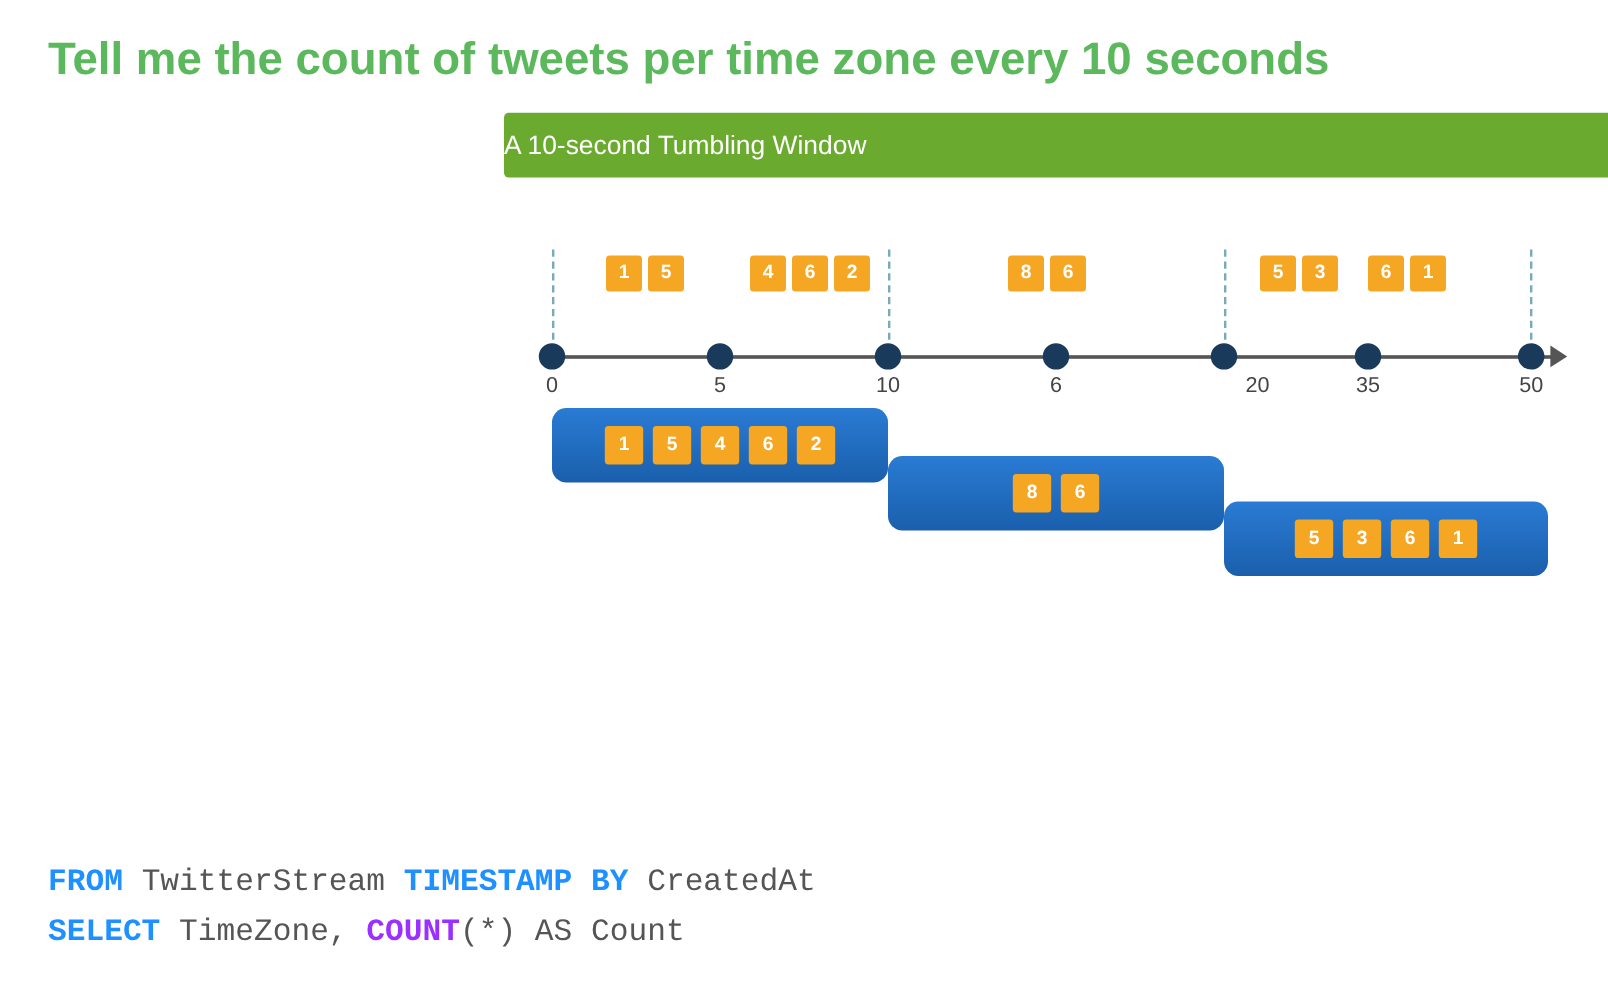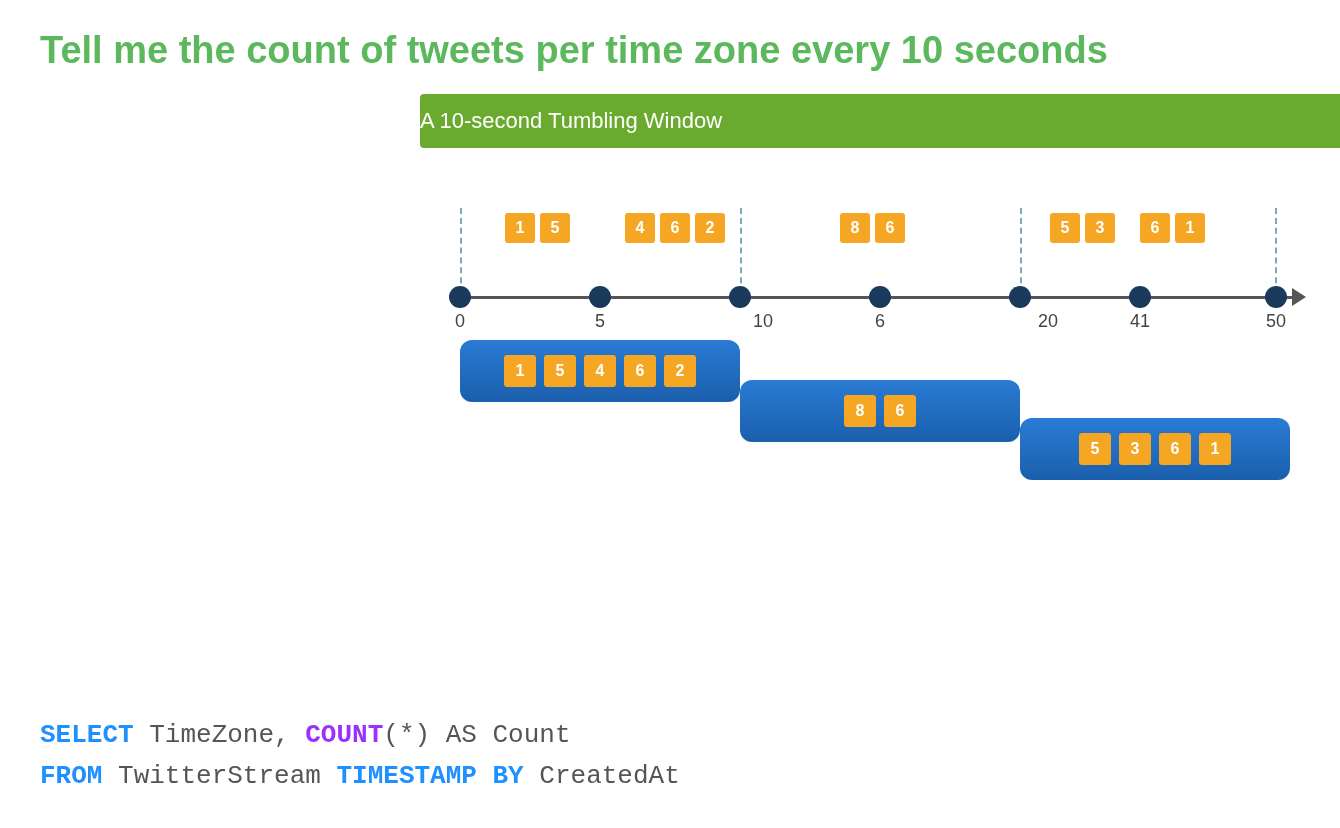--- a/index.html
+++ b/index.html
@@ -189,24 +189,24 @@
     <div class="dot" style="left:9px;"></div>
     <div class="dot" style="left:149px;"></div>
     <div class="dot" style="left:289px;"></div>
     <div class="dot" style="left:429px;"></div>
     <div class="dot" style="left:569px;"></div>
     <div class="dot" style="left:689px;"></div>
     <div class="dot" style="left:825px;"></div>
 
     <div class="tick-label" style="left:20px;">0</div>
     <div class="tick-label" style="left:160px;">5</div>
-    <div class="tick-label" style="left:300px;margin-left:23px;">10</div>
+    <div class="tick-label" style="left:300px;">10</div>
     <div class="tick-label" style="left:440px;">6</div>
     <div class="tick-label" style="left:608px;">20</div>
-    <div class="tick-label" style="left:700px;">41</div>
+    <div class="tick-label" style="left:700px;">35</div>
     <div class="tick-label" style="left:836px;">50</div>
 
     <div class="blue-window" style="left:20px; width:280px; height:62px; top:192px;">
       <div class="blue-num-box">1</div>
       <div class="blue-num-box">5</div>
       <div class="blue-num-box">4</div>
       <div class="blue-num-box">6</div>
       <div class="blue-num-box">2</div>
     </div>
 
@@ -221,20 +221,20 @@
       <div class="blue-num-box">6</div>
       <div class="blue-num-box">1</div>
     </div>
 
   </div>
 </div>
 
 <div class="sql-section">
 
   <div>
+    <span class="kw-blue">FROM</span><span class="kw-gray"> TwitterStream </span><span class="kw-blue">TIMESTAMP</span><span class="kw-gray"> </span><span class="kw-blue">BY</span><span class="kw-gray"> CreatedAt</span>
+  </div>
+
+  <div>
     <span class="kw-blue">SELECT</span><span class="kw-gray"> TimeZone, </span><span class="kw-purple">COUNT</span><span class="kw-gray">(*) AS Count</span>
   </div>
 
-  <div>
-    <span class="kw-blue">FROM</span><span class="kw-gray"> TwitterStream </span><span class="kw-blue">TIMESTAMP</span><span class="kw-gray"> </span><span class="kw-blue">BY</span><span class="kw-gray"> CreatedAt</span>
-  </div>
-
 </div>
 
 </body></html>

